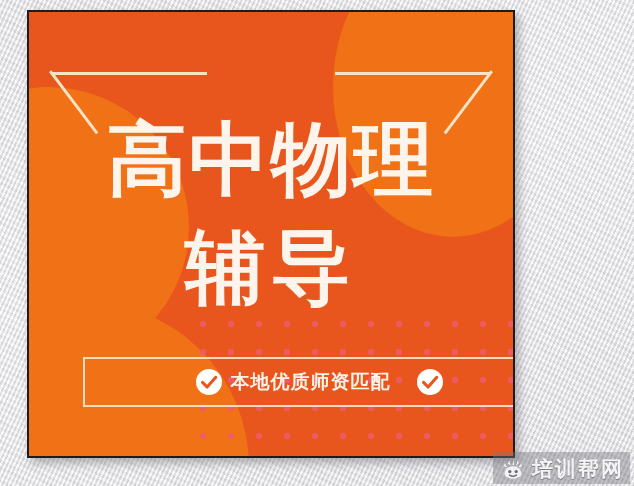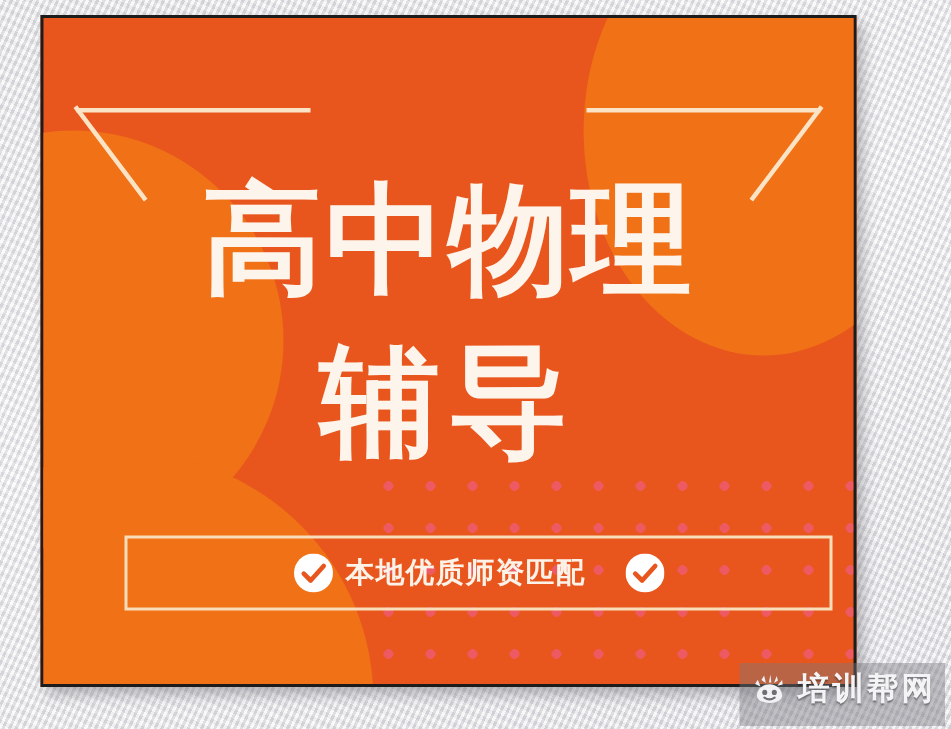--- a/index.html
+++ b/index.html
@@ -23,21 +23,21 @@
       repeating-linear-gradient(115deg, rgba(255,255,255,.55) 0 2px, rgba(190,190,196,.35) 2px 4px),
       repeating-linear-gradient(25deg, rgba(255,255,255,.45) 0 3px, rgba(198,198,204,.30) 3px 6px),
       linear-gradient(160deg, #e4e4e8 0%, #f2f2f4 45%, #dcdce1 100%);
   }
 
   
   #poster {
     position: absolute;
     left: 27px;
     top: 10px;
-    width: 544px;
+    width: 488px;
     height: 448px;
     background: #e8561d;
     border: 2px solid #1c1c1c;
     box-sizing: border-box;
     overflow: hidden;
     box-shadow: 4px 5px 9px rgba(120,120,128,.55);
   }
 
   
   .blob {
@@ -124,21 +124,21 @@
   }
 
   
   #watermark {
     position: absolute;
     right: 4px;
     bottom: 2px;
     display: flex;
     align-items: center;
     gap: 7px;
-    padding: 3px 6px 11px 8px;
+    padding: 3px 6px 1px 8px;
     background: rgba(120,120,126,.42);
   }
   #watermark .wm-text {
     color: #f4f4f6;
     font-size: 21px;
     font-weight: 700;
     letter-spacing: 2px;
     white-space: nowrap;
     text-shadow: 0 1px 1px rgba(0,0,0,.35);
   }

